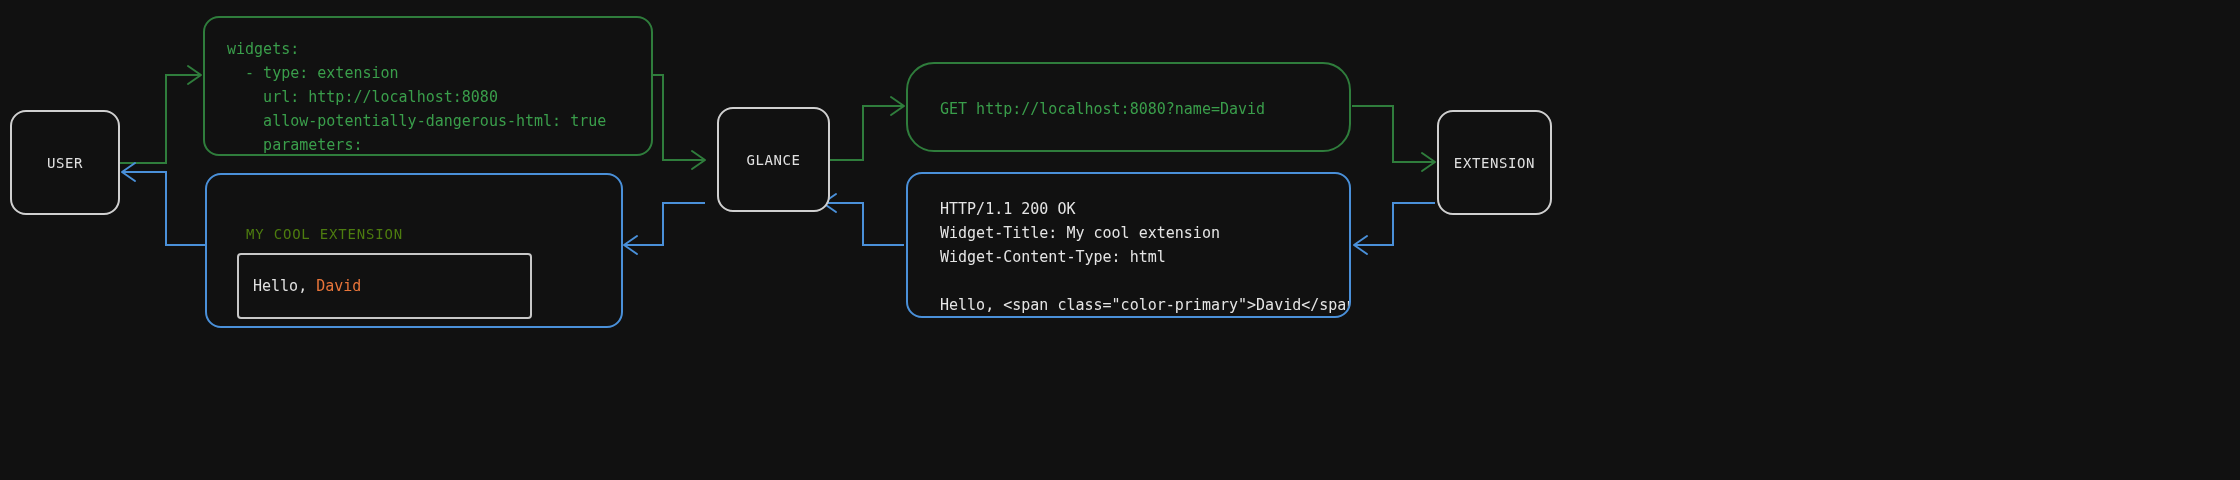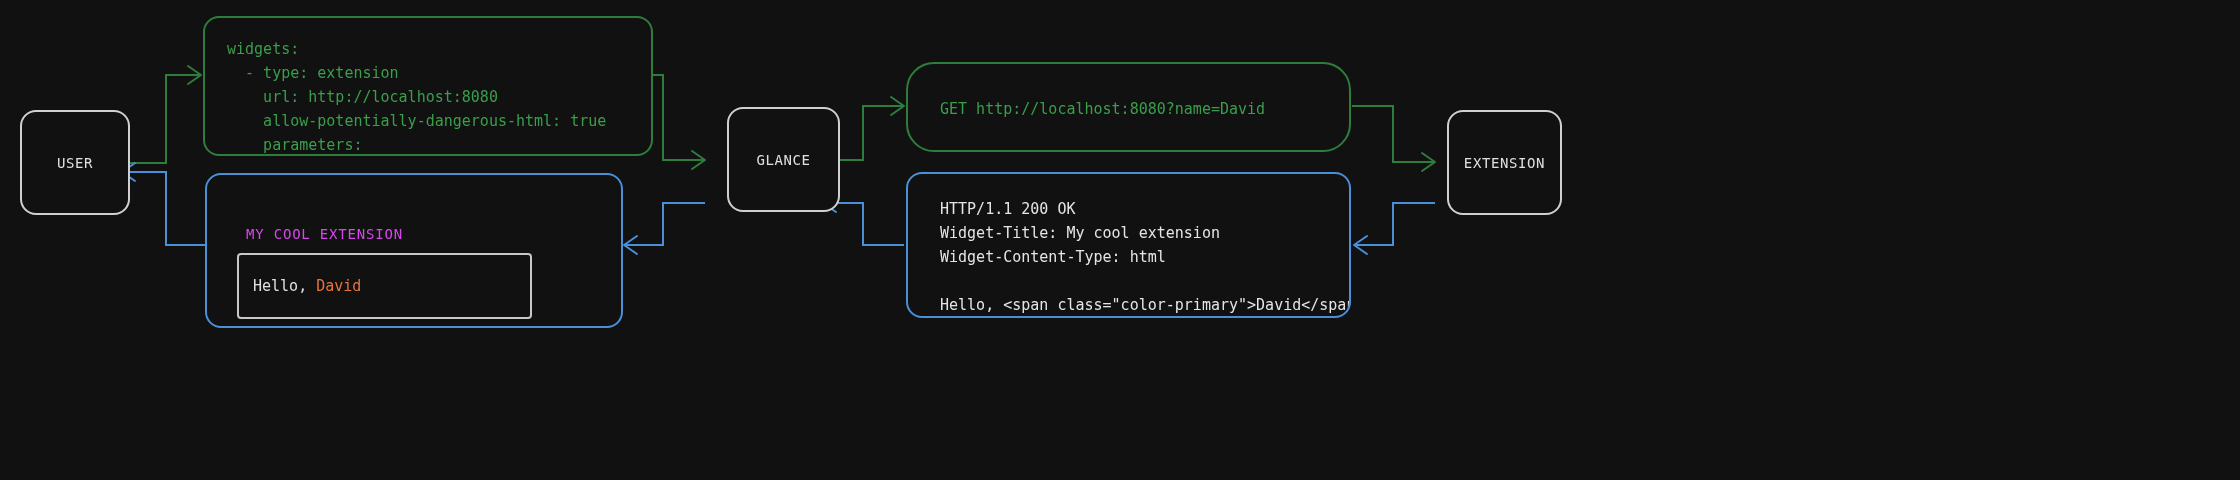--- a/index.html
+++ b/index.html
@@ -29,21 +29,20 @@
   }
   .node {
     position: absolute;
     box-sizing: border-box;
     border: 2px solid #d0d0d0;
     border-radius: 16px;
     background: #111111;
     display: flex;
     align-items: center;
     justify-content: center;
-    margin-left: 10px;
   }
   .node-label {
     color: #e0e0e0;
     font-family: "DejaVu Sans Mono", "Liberation Mono", monospace;
     font-size: 14px;
     letter-spacing: 0.6px;
     white-space: nowrap;
   }
   .panel {
     position: absolute;
@@ -67,21 +66,21 @@
   }
   .code.green {
     color: #3a9e4b;
   }
   .code.blue {
     color: #e5e5e5;
   }
   .widget-title {
     font-family: "DejaVu Sans Mono", "Liberation Mono", monospace;
     font-size: 14px;
-    color: #d946ef;
+    color: #4d7c0f;
     letter-spacing: 0.8px;
     white-space: nowrap;
   }
   .widget-body {
     box-sizing: border-box;
     border: 2px solid #c8c8c8;
     border-radius: 4px;
     background: #111111;
     display: flex;
     align-items: center;

